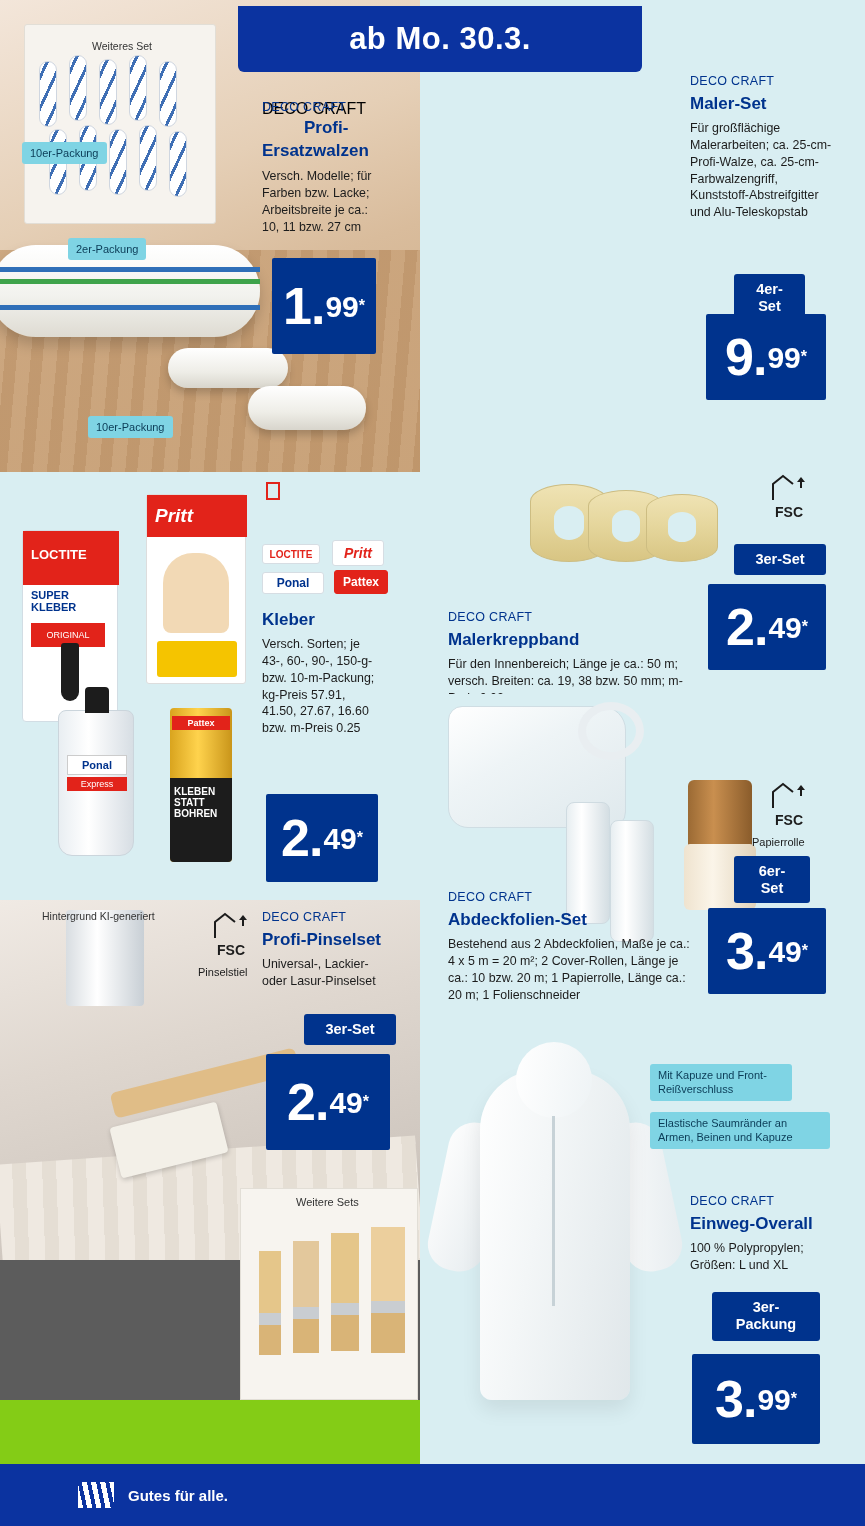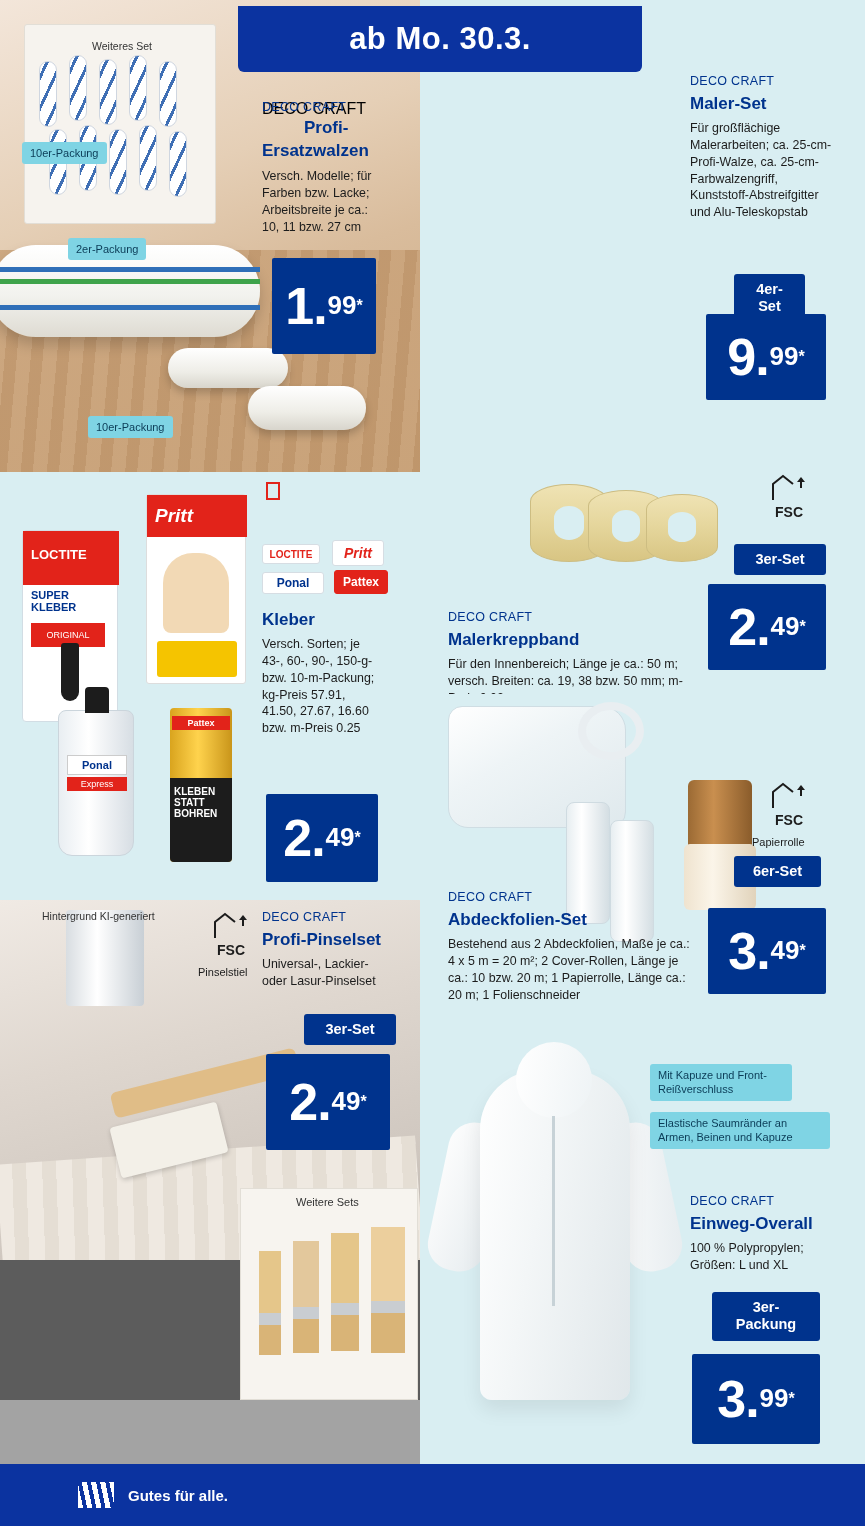--- a/index.html
+++ b/index.html
@@ -6,35 +6,35 @@
   html, body { width: 865px; height: 1526px; }
   body {
     font-family: "Liberation Sans", sans-serif;
     background: #d9eef2;
     position: relative;
     overflow: hidden;
   }
   .page {
     position: absolute; inset: 0;
     width: 865px; height: 1526px;
-    background: #a3a3a3;
+    background: #84cc16;
   }
 
   
   .abs { position: absolute; }
   .brandline { color: #00338d; font-size: 12.5px; letter-spacing: .3px; }
   .prodtitle { color: #00338d; font-size: 17px; font-weight: bold; line-height: 1.15; }
   .desc { color: #1c1c1c; font-size: 12.4px; line-height: 1.36; }
   .price-box {
     background: #00338d; color: #fff; border-radius: 2px;
     display: flex; align-items: center; justify-content: center;
     font-weight: bold; position: absolute;
   }
   .price-main { font-size: 52px; line-height: .9; letter-spacing: -1px; }
-  .price-cents { font-size: 26px; line-height: .9; vertical-align: super; }
+  .price-cents { font-size: 30px; line-height: .9; vertical-align: super; }
   .price-dot { font-size: 52px; }
   .star { font-size: 16px; vertical-align: super; }
   .pill {
     position: absolute; background: #00338d; color: #fff;
     font-size: 14.5px; font-weight: bold; border-radius: 3px;
     padding: 7px 14px; text-align: center; line-height: 1.15;
   }
   .cyanlabel {
     position: absolute; background: #7fd4e4; color: #0b3c57;
     font-size: 11px; border-radius: 3px; padding: 4px 8px; line-height: 1.3;
@@ -378,21 +378,21 @@
       <rect x="33" y="8" width="2" height="6" fill="#1c1c1c"></rect>
     </svg>
     <div style="font-size:14px; font-weight:bold; margin-top:-4px;">FSC</div>
   </div>
   <div class="abs" style="left:752px; top:836px; font-size:11px; color:#1c1c1c;">Papierrolle</div>
 
   <div class="abs brandline" style="left:448px; top:890px;">DECO CRAFT</div>
   <div class="abs prodtitle" style="left:448px; top:910px;">Abdeckfolien-Set</div>
   <div class="abs desc" style="left:448px; top:936px; width:250px;">Bestehend aus 2 Abdeckfolien, Maße je ca.: 4 x 5 m = 20 m²; 2 Cover-Rollen, Länge je ca.: 10 bzw. 20 m; 1 Papierrolle, Länge ca.: 20 m; 1 Folienschneider</div>
 
-  <div class="pill" style="left:734px; top:856px; width:87px;">6er-Set</div>
+  <div class="pill" style="left:734px; top:856px; width:76px;">6er-Set</div>
   <div class="price-box" style="left:708px; top:908px; width:118px; height:86px;">
     <span class="price-main">3</span>
       <span class="price-dot">.</span>
       <span class="price-cents">49</span>
       <span class="star">*</span>
   </div>
 
   <div class="photo panel-brush">
     <div class="can"></div>
     <div class="brush-board"></div>

